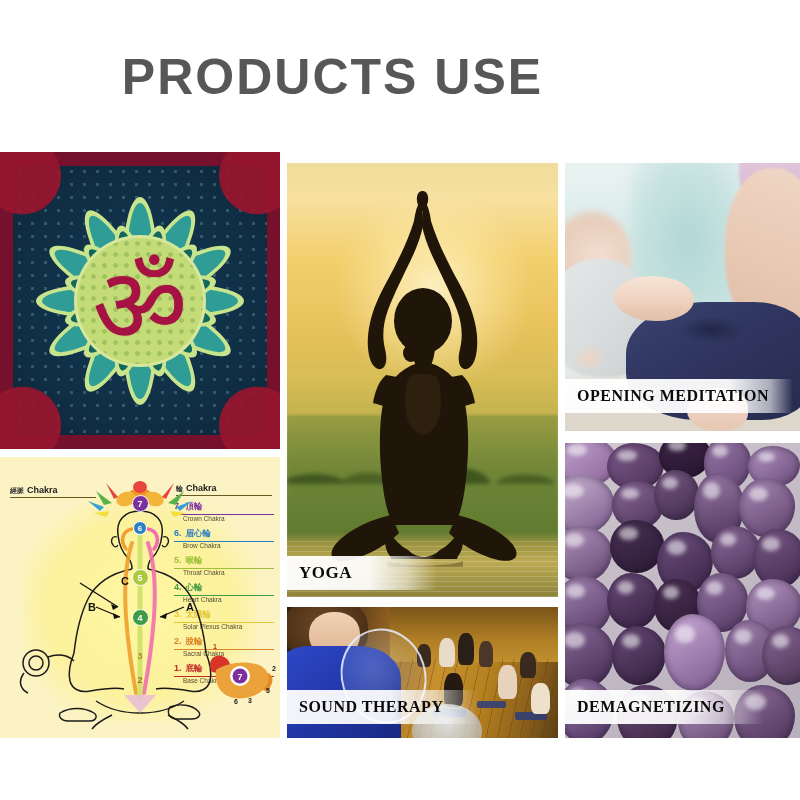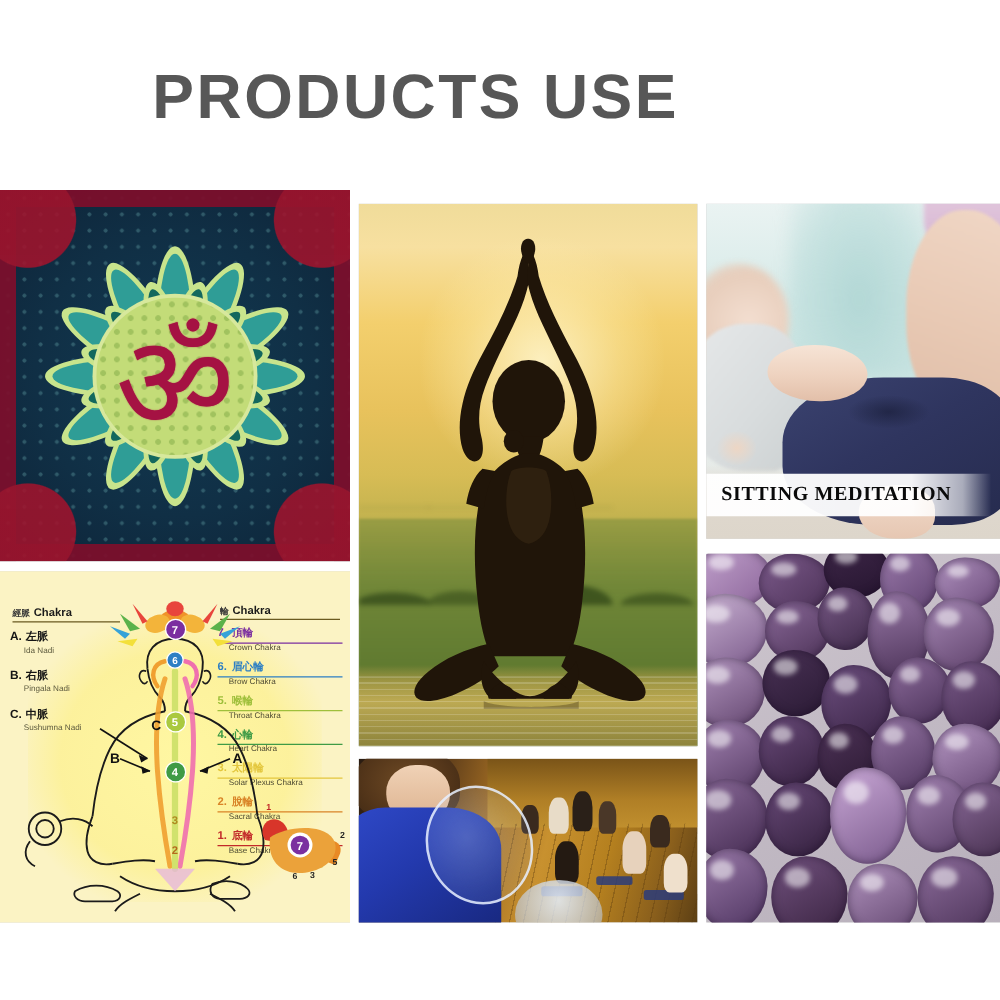--- a/index.html
+++ b/index.html
@@ -597,59 +597,46 @@
         <path d="M100 366 C112 384 128 394 137 394 C146 394 162 384 174 366
                  C178 378 176 390 168 396 L106 396 C98 390 96 378 100 366 Z"></path>
 
         <path d="M112 384 C106 388 102 392 104 396 L126 396 C126 390 120 384 112 384 Z"></path>
         <path d="M162 384 C168 388 172 392 170 396 L148 396 C148 390 154 384 162 384 Z"></path>
       </g>
 
       <path d="M100 398 C112 404 164 404 176 398 L176 404 L100 404 Z" fill="#3a2a10" opacity="0.35"></path>
     </svg>
 
+    <div class="caption" style="bottom:7px; width:150px;">YOGA</div>
   </div>
 
   <div class="tile" id="tile-sitting">
     <div class="sit-bg"></div>
     <div class="sit-blur-torso"></div>
     <div class="sit-arm-left"></div>
     <div class="sit-leg-grey"></div>
     <div class="sit-top-pink"></div>
     <div class="sit-arm-right"></div>
     <div class="sit-floor"></div>
     <div class="sit-toe"></div>
     <div class="sit-navy"></div>
     <div class="sit-navy-fold"></div>
     <div class="sit-hand"></div>
     <div class="sit-foot"></div>
 
-    <div class="caption wide" style="bottom:18px; width:228px; font-size:16px;">SITTING MEDITATION</div>
+    <div class="caption wide" style="bottom:18px; width:228px; font-size:16px;">OPENING MEDITATION</div>
   </div>
 
   <div class="tile caption-overflow" id="tile-meridians">
     <div class="chakra-bg"></div>
     <div class="chakra-aura"></div>
 
     <div class="col-head" style="left:10px; top:28px; width:86px;">
       <span class="cjk">經脈</span><span>Chakra</span>
-    </div>
-    <div class="nadi-list">
-      <div class="nadi-item">
-        <div class="nadi-top"><span>A.</span><span class="cjk">左脈</span></div>
-        <div class="nadi-sub">Ida Nadi</div>
-      </div>
-      <div class="nadi-item">
-        <div class="nadi-top"><span>B.</span><span class="cjk">右脈</span></div>
-        <div class="nadi-sub">Pingala Nadi</div>
-      </div>
-      <div class="nadi-item">
-        <div class="nadi-top"><span>C.</span><span class="cjk">中脈</span></div>
-        <div class="nadi-sub">Sushumna Nadi</div>
-      </div>
     </div>
 
     <div class="col-head" style="right:8px; top:26px; width:96px;">
       <span class="cjk">輪</span><span>Chakra</span>
     </div>
     <div class="chakra-list">
       <div class="chakra-item">
         <div class="chakra-top" style="color:#7b2fa0"><span>7.</span><span class="cjk">頂輪</span></div>
         <div class="chakra-sub">Crown Chakra</div>
       </div>
@@ -800,20 +787,21 @@
     <div class="sitter" style="left:78%; top:44%; width:7%; height:26%; background:#e7d2bc;"></div>
     <div class="sitter" style="left:86%; top:34%; width:6%; height:20%; background:#3a2a1e;"></div>
     <div class="sitter" style="left:90%; top:58%; width:7%; height:24%; background:#efe0cc;"></div>
 
     <div class="sound-woman-hair"></div>
     <div class="sound-woman-face"></div>
     <div class="sound-woman-body"></div>
     <div class="sound-bowl"></div>
     <div class="sound-bowl2"></div>
 
+    <div class="caption" style="bottom:14px; width:190px; font-size:16px;">SOUND THERAPY</div>
   </div>
 
   <div class="tile" id="tile-demag">
     <div class="amethyst-bg"></div>
 
     <div class="stone" style="left:-4%;  top:-2%;  width:26%; height:17%; background:linear-gradient(140deg,#c4a5cf,#8a6398);"></div>
     <div class="stone" style="left:18%;  top:0%;   width:24%; height:16%; background:linear-gradient(140deg,#7d5b8c,#4b3156);"></div>
     <div class="stone" style="left:40%;  top:-3%;  width:22%; height:15%; background:linear-gradient(160deg,#3e2748,#261530);"></div>
     <div class="stone" style="left:59%;  top:-2%;  width:20%; height:18%; background:linear-gradient(140deg,#9d7cad,#5f4270);"></div>
     <div class="stone" style="left:78%;  top:1%;   width:22%; height:14%; background:linear-gradient(140deg,#b294c1,#6a4a79);"></div>
@@ -840,15 +828,16 @@
     <div class="stone" style="left:20%;  top:62%;  width:23%; height:20%; background:linear-gradient(150deg,#6a4b7a,#33203d);"></div>
     <div class="stone" style="left:42%;  top:58%;  width:26%; height:26%; background:linear-gradient(150deg,#cbaad8,#7a5a8c);"></div>
     <div class="stone" style="left:68%;  top:60%;  width:22%; height:21%; background:linear-gradient(150deg,#a585b4,#5a3f68);"></div>
     <div class="stone" style="left:84%;  top:62%;  width:22%; height:20%; background:linear-gradient(150deg,#8a6a99,#47304f);"></div>
 
     <div class="stone" style="left:-3%;  top:80%;  width:24%; height:22%; background:linear-gradient(150deg,#9b7baa,#4e3460);"></div>
     <div class="stone" style="left:22%;  top:82%;  width:26%; height:22%; background:linear-gradient(150deg,#72527f,#38223f);"></div>
     <div class="stone" style="left:48%;  top:84%;  width:24%; height:20%; background:linear-gradient(150deg,#b395c0,#61456e);"></div>
     <div class="stone" style="left:72%;  top:82%;  width:26%; height:22%; background:linear-gradient(150deg,#8e6e9d,#4a3156);"></div>
 
+    <div class="caption" style="bottom:14px; width:198px; font-size:16px;">DEMAGNETIZING</div>
   </div>
 
 </div>
 
 </body></html>

